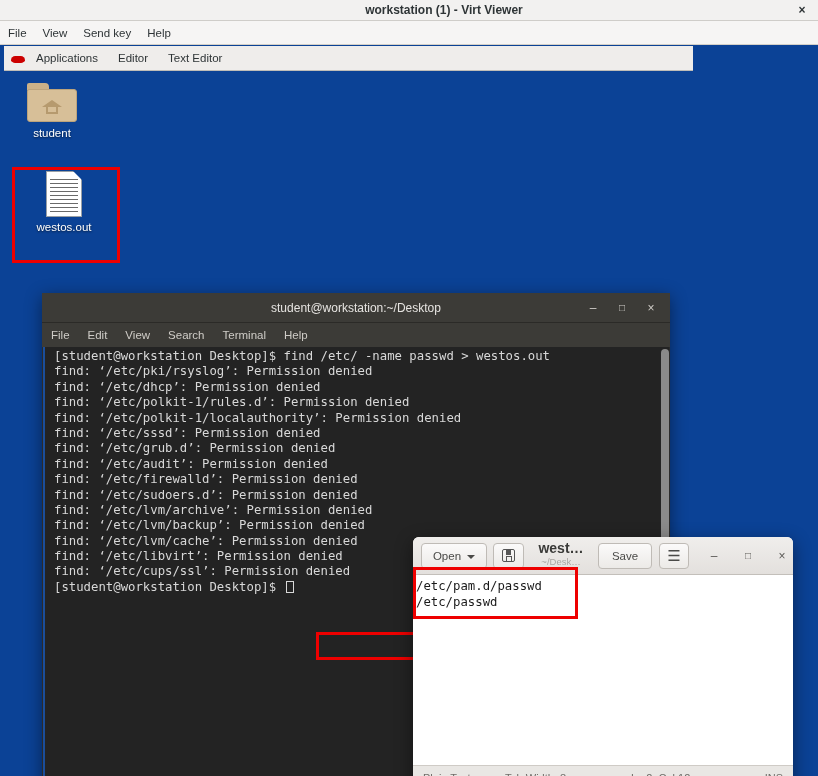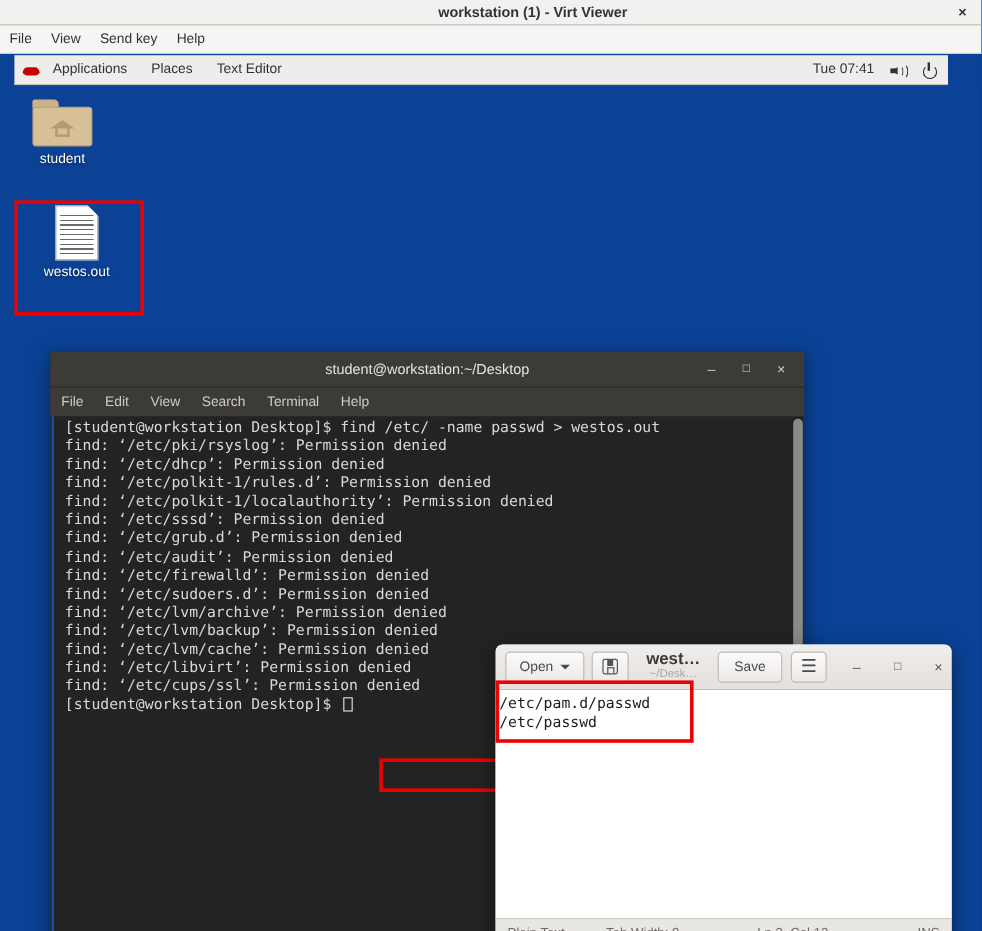--- a/index.html
+++ b/index.html
@@ -38,21 +38,21 @@
     border-bottom: 1px solid #d4d0c8;
     box-sizing: border-box;
   }
   #viewer-menubar .mi {
     float: left; line-height: 24px; padding: 0 8px;
     font-size: 11.5px; color: #2e3436; cursor: default;
   }
 
   
   #gnome-panel {
-    position: absolute; left: 12px; top: 46px; width: 778px; height: 25px;
+    position: absolute; left: 4px; top: 46px; width: 689px; height: 25px;
     background: #efedeb;
     border-bottom: 1px solid #bfbdb8;
     box-sizing: border-box;
   }
   #gnome-panel .pmi {
     float: left; line-height: 25px; padding: 0 10px;
     font-size: 11.5px; color: #2e3436; cursor: default;
   }
   #redhat-icon {
     float: left; margin: 6px 1px 0 7px; width: 14px; height: 13px;
@@ -357,31 +357,22 @@
   <div class="mi">Send key</div>
   <div class="mi">Help</div>
 </div>
 
 <div id="gnome-panel">
   <div id="redhat-icon">
     <div class="hat"></div>
       <div class="brim"></div>
   </div>
   <div class="pmi">Applications</div>
-  <div class="pmi">Places</div>
+  <div class="pmi">Editor</div>
   <div class="pmi">Text Editor</div>
-  <div id="panel-right">
-    <span id="clock-text">Tue 07:41</span>
-    <span id="volume-icon">
-      <span class="bdy"></span><span class="spk"></span><span class="w1"></span><span class="w2"></span>
-    </span>
-    <span id="power-icon">
-      <span class="ring"></span><span class="stem"></span>
-    </span>
-  </div>
 </div>
 
 <div id="desktop">
 
   <div class="desk-icon" id="icon-student">
     <div class="folder">
       <div class="tab"></div>
       <div class="body"></div>
       <div class="home">
           <div class="roof"></div>

